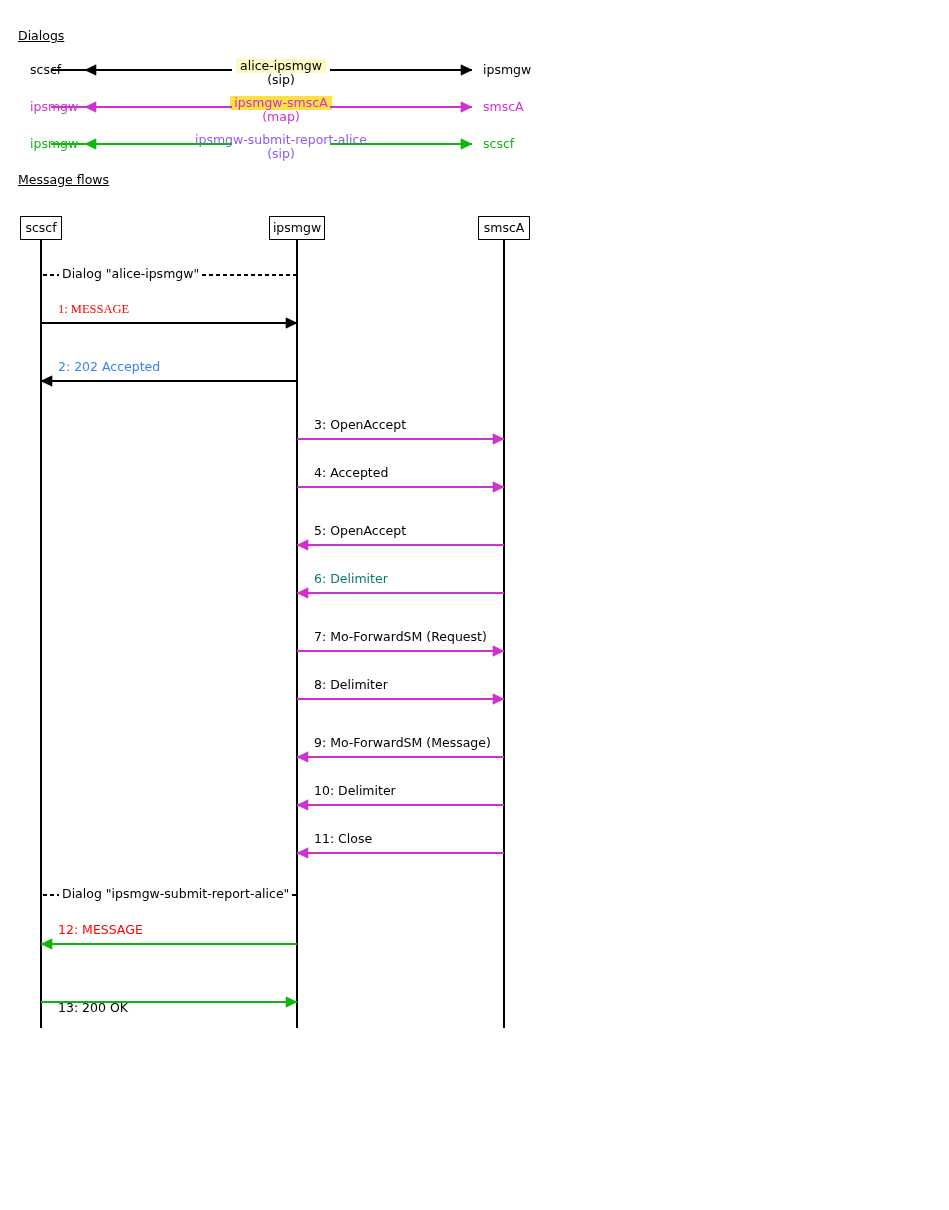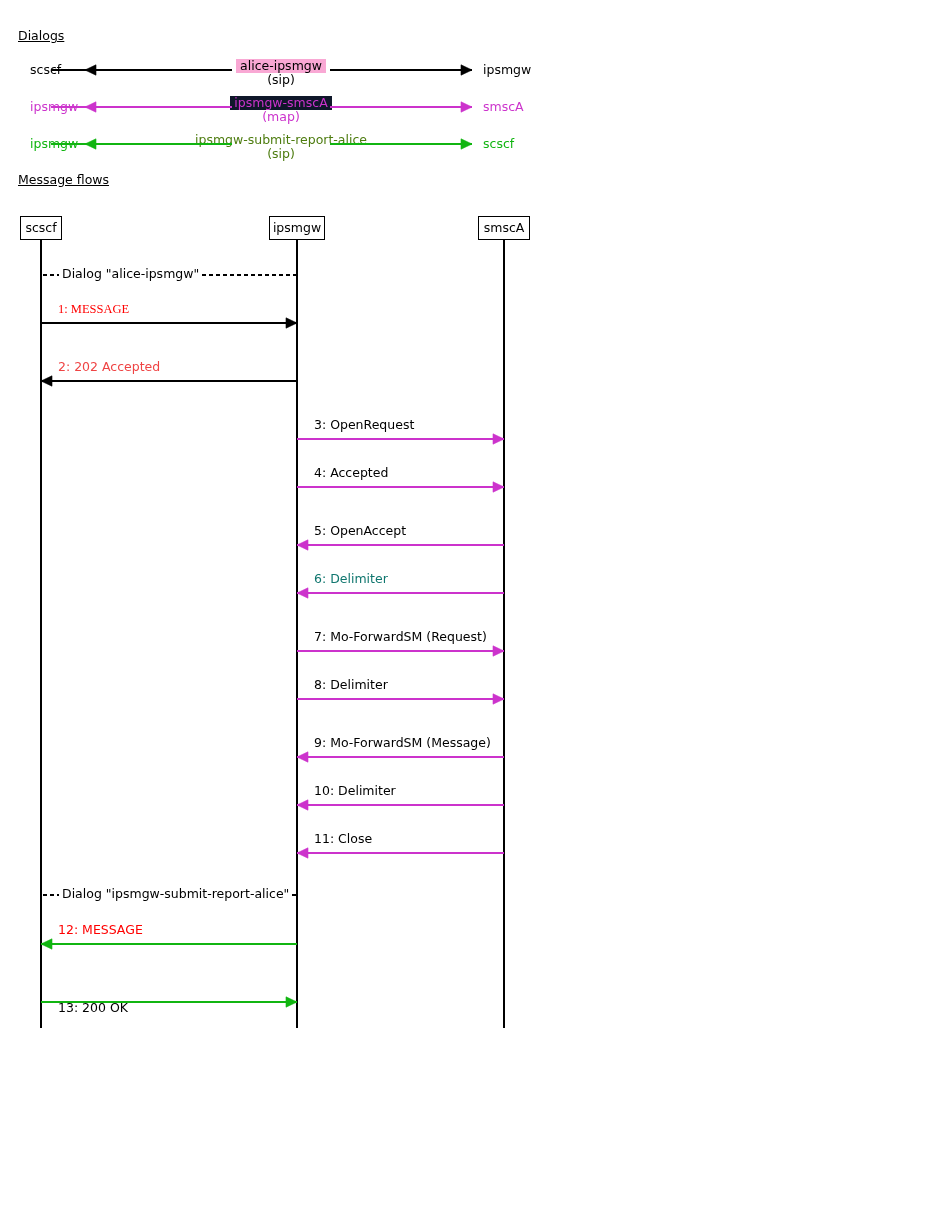--- a/index.html
+++ b/index.html
@@ -83,27 +83,27 @@
 
 <div id="stage">
 
   <div class="section-heading" style="left:18px; top:12px;">Dialogs</div>
 
   <div class="section-heading" style="left:18px; top:156px;">Message flows</div>
 
   <div id="dialog-legend-text">
       <div class="dlg-endpoint" style="left: 30px; top: 46px; color: rgb(0, 0, 0);">scscf</div>
       <div class="dlg-endpoint" style="left: 483px; top: 46px; color: rgb(0, 0, 0);">ipsmgw</div>
-      <div class="dlg-center" style="left: 181px; width: 200px; top: 41px; color: rgb(0, 0, 0);"><div style="background: #f9a8d4; display: inline-block; padding: 0px 4px;">alice-ipsmgw</div><div>(sip)</div></div>
+      <div class="dlg-center" style="left: 181px; width: 200px; top: 41px; color: rgb(0, 0, 0);"><div style="background: #fef9c3; display: inline-block; padding: 0px 4px;">alice-ipsmgw</div><div>(sip)</div></div>
       <div class="dlg-endpoint" style="left: 30px; top: 83px; color: rgb(204, 51, 204);">ipsmgw</div>
       <div class="dlg-endpoint" style="left: 483px; top: 83px; color: rgb(204, 51, 204);">smscA</div>
-      <div class="dlg-center" style="left: 181px; width: 200px; top: 78px; color: rgb(204, 51, 204);"><div style="background: #0f172a; display: inline-block; padding: 0px 4px;">ipsmgw-smscA</div><div>(map)</div></div>
+      <div class="dlg-center" style="left: 181px; width: 200px; top: 78px; color: rgb(204, 51, 204);"><div style="background: #fde047; display: inline-block; padding: 0px 4px;">ipsmgw-smscA</div><div>(map)</div></div>
       <div class="dlg-endpoint" style="left: 30px; top: 120px; color: rgb(17, 181, 17);">ipsmgw</div>
       <div class="dlg-endpoint" style="left: 483px; top: 120px; color: rgb(17, 181, 17);">scscf</div>
-      <div class="dlg-center" style="left: 181px; width: 200px; top: 115px; color: #4d7c0f;"><div style="background: rgb(255, 255, 255); display: inline-block; padding: 0px 4px;">ipsmgw-submit-report-alice</div><div>(sip)</div></div>
+      <div class="dlg-center" style="left: 181px; width: 200px; top: 115px; color: #8b5cf6;"><div style="background: rgb(255, 255, 255); display: inline-block; padding: 0px 4px;">ipsmgw-submit-report-alice</div><div>(sip)</div></div>
     </div>
 
   <div id="lifeline-boxes">
       <div class="lifeline-box" style="left: 20px; top: 198px; width: 42px; height: 24px;">
         <span>scscf</span>
       </div>
       <div class="lifeline-box" style="left: 269px; top: 198px; width: 56px; height: 24px;">
         <span>ipsmgw</span>
       </div>
       <div class="lifeline-box" style="left: 478px; top: 198px; width: 52px; height: 24px;">
@@ -111,22 +111,22 @@
       </div>
     </div>
 
   <div id="separator-labels">
       <div class="sep-label" style="visibility: visible; left: 59px; top: 250px;">Dialog "alice-ipsmgw"</div>
       <div class="sep-label" style="visibility: visible; left: 59px; top: 870px;">Dialog "ipsmgw-submit-report-alice"</div>
     </div>
 
   <div id="message-labels">
       <div class="msg-label" style="left: 58px; top: 285px; color: rgb(255, 0, 0); font-family: Liberation Serif, serif;">1: MESSAGE</div>
-      <div class="msg-label" style="left: 58px; top: 343px; color: #ef4444;">2: 202 Accepted</div>
-      <div class="msg-label" style="left: 314px; top: 401px; color: rgb(0, 0, 0);">3: OpenRequest</div>
+      <div class="msg-label" style="left: 58px; top: 343px; color: #3b82f6;">2: 202 Accepted</div>
+      <div class="msg-label" style="left: 314px; top: 401px; color: rgb(0, 0, 0);">3: OpenAccept</div>
       <div class="msg-label" style="left: 314px; top: 449px; color: rgb(0, 0, 0);">4: Accepted</div>
       <div class="msg-label" style="left: 314px; top: 507px; color: rgb(0, 0, 0);">5: OpenAccept</div>
       <div class="msg-label" style="left: 314px; top: 555px; color: #0f766e;">6: Delimiter</div>
       <div class="msg-label" style="left: 314px; top: 613px; color: rgb(0, 0, 0);">7: Mo-ForwardSM (Request)</div>
       <div class="msg-label" style="left: 314px; top: 661px; color: rgb(0, 0, 0);">8: Delimiter</div>
       <div class="msg-label" style="left: 314px; top: 719px; color: rgb(0, 0, 0);">9: Mo-ForwardSM (Message)</div>
       <div class="msg-label" style="left: 314px; top: 767px; color: rgb(0, 0, 0);">10: Delimiter</div>
       <div class="msg-label" style="left: 314px; top: 815px; color: rgb(0, 0, 0);">11: Close</div>
       <div class="msg-label" style="left: 58px; top: 906px; color: rgb(255, 0, 0);">12: MESSAGE</div>
       <div class="msg-label" style="left: 58px; top: 964px; color: rgb(0, 0, 0); margin-top: 20px;">13: 200 OK</div>

